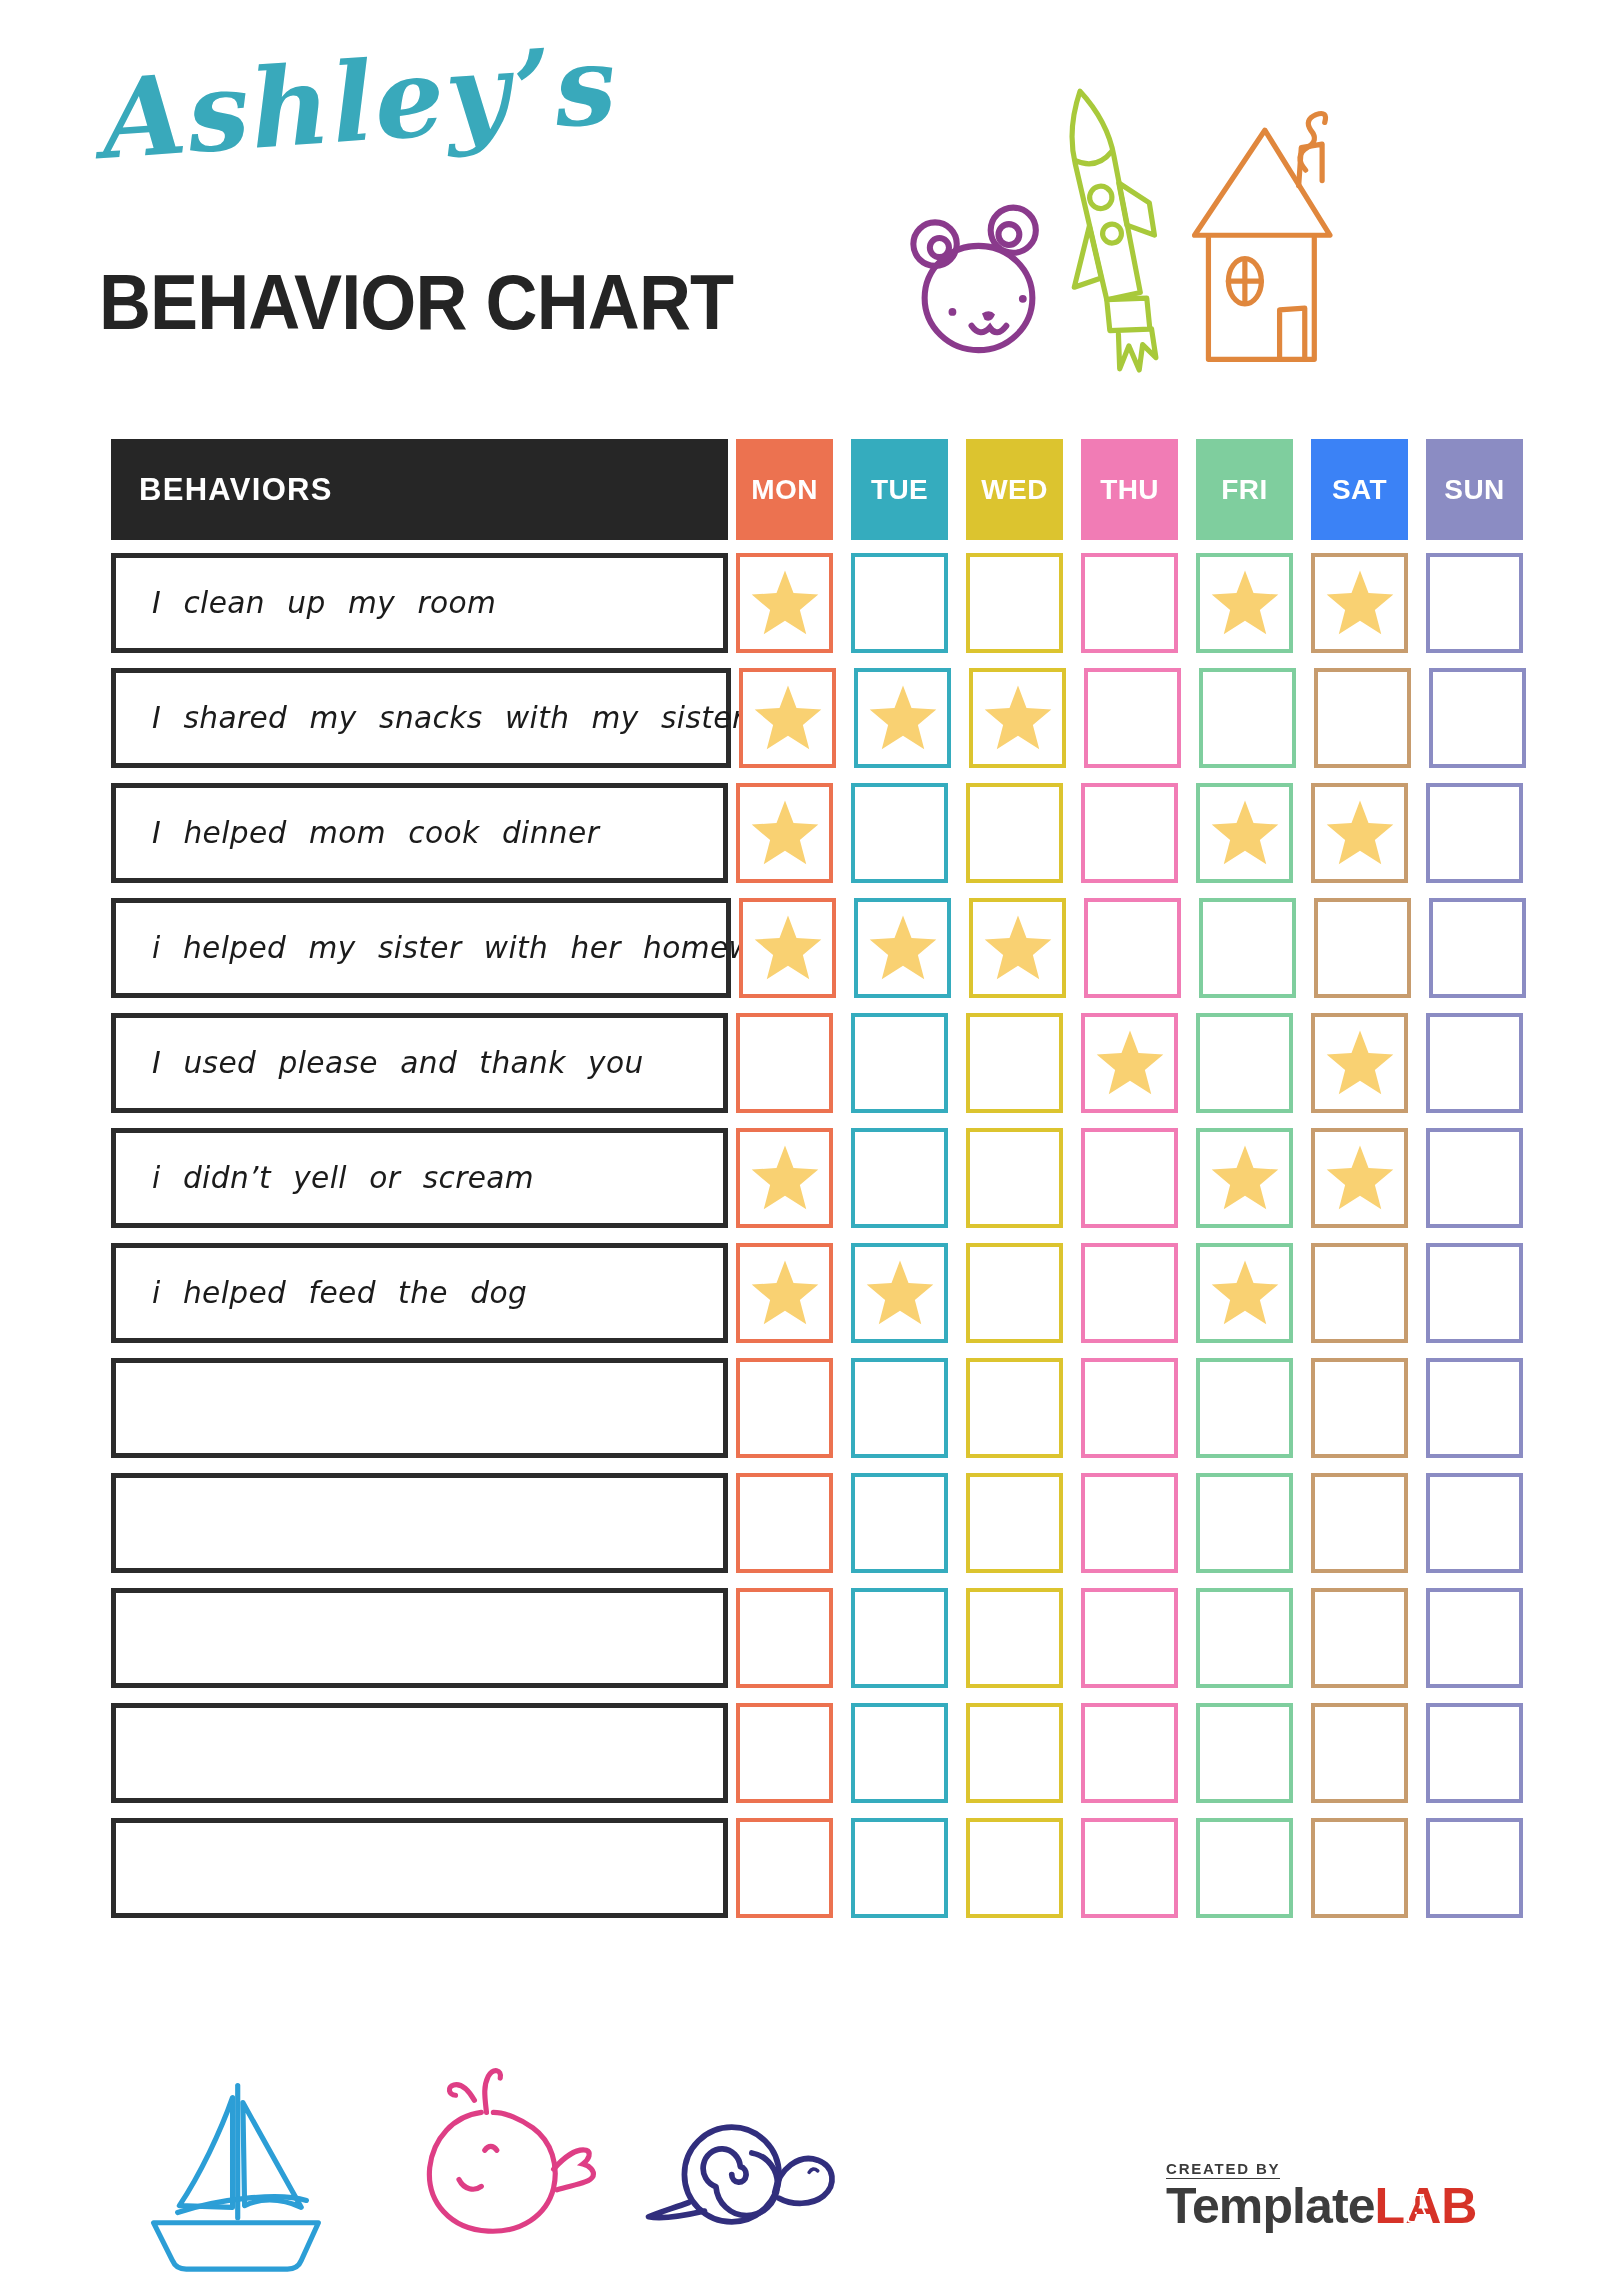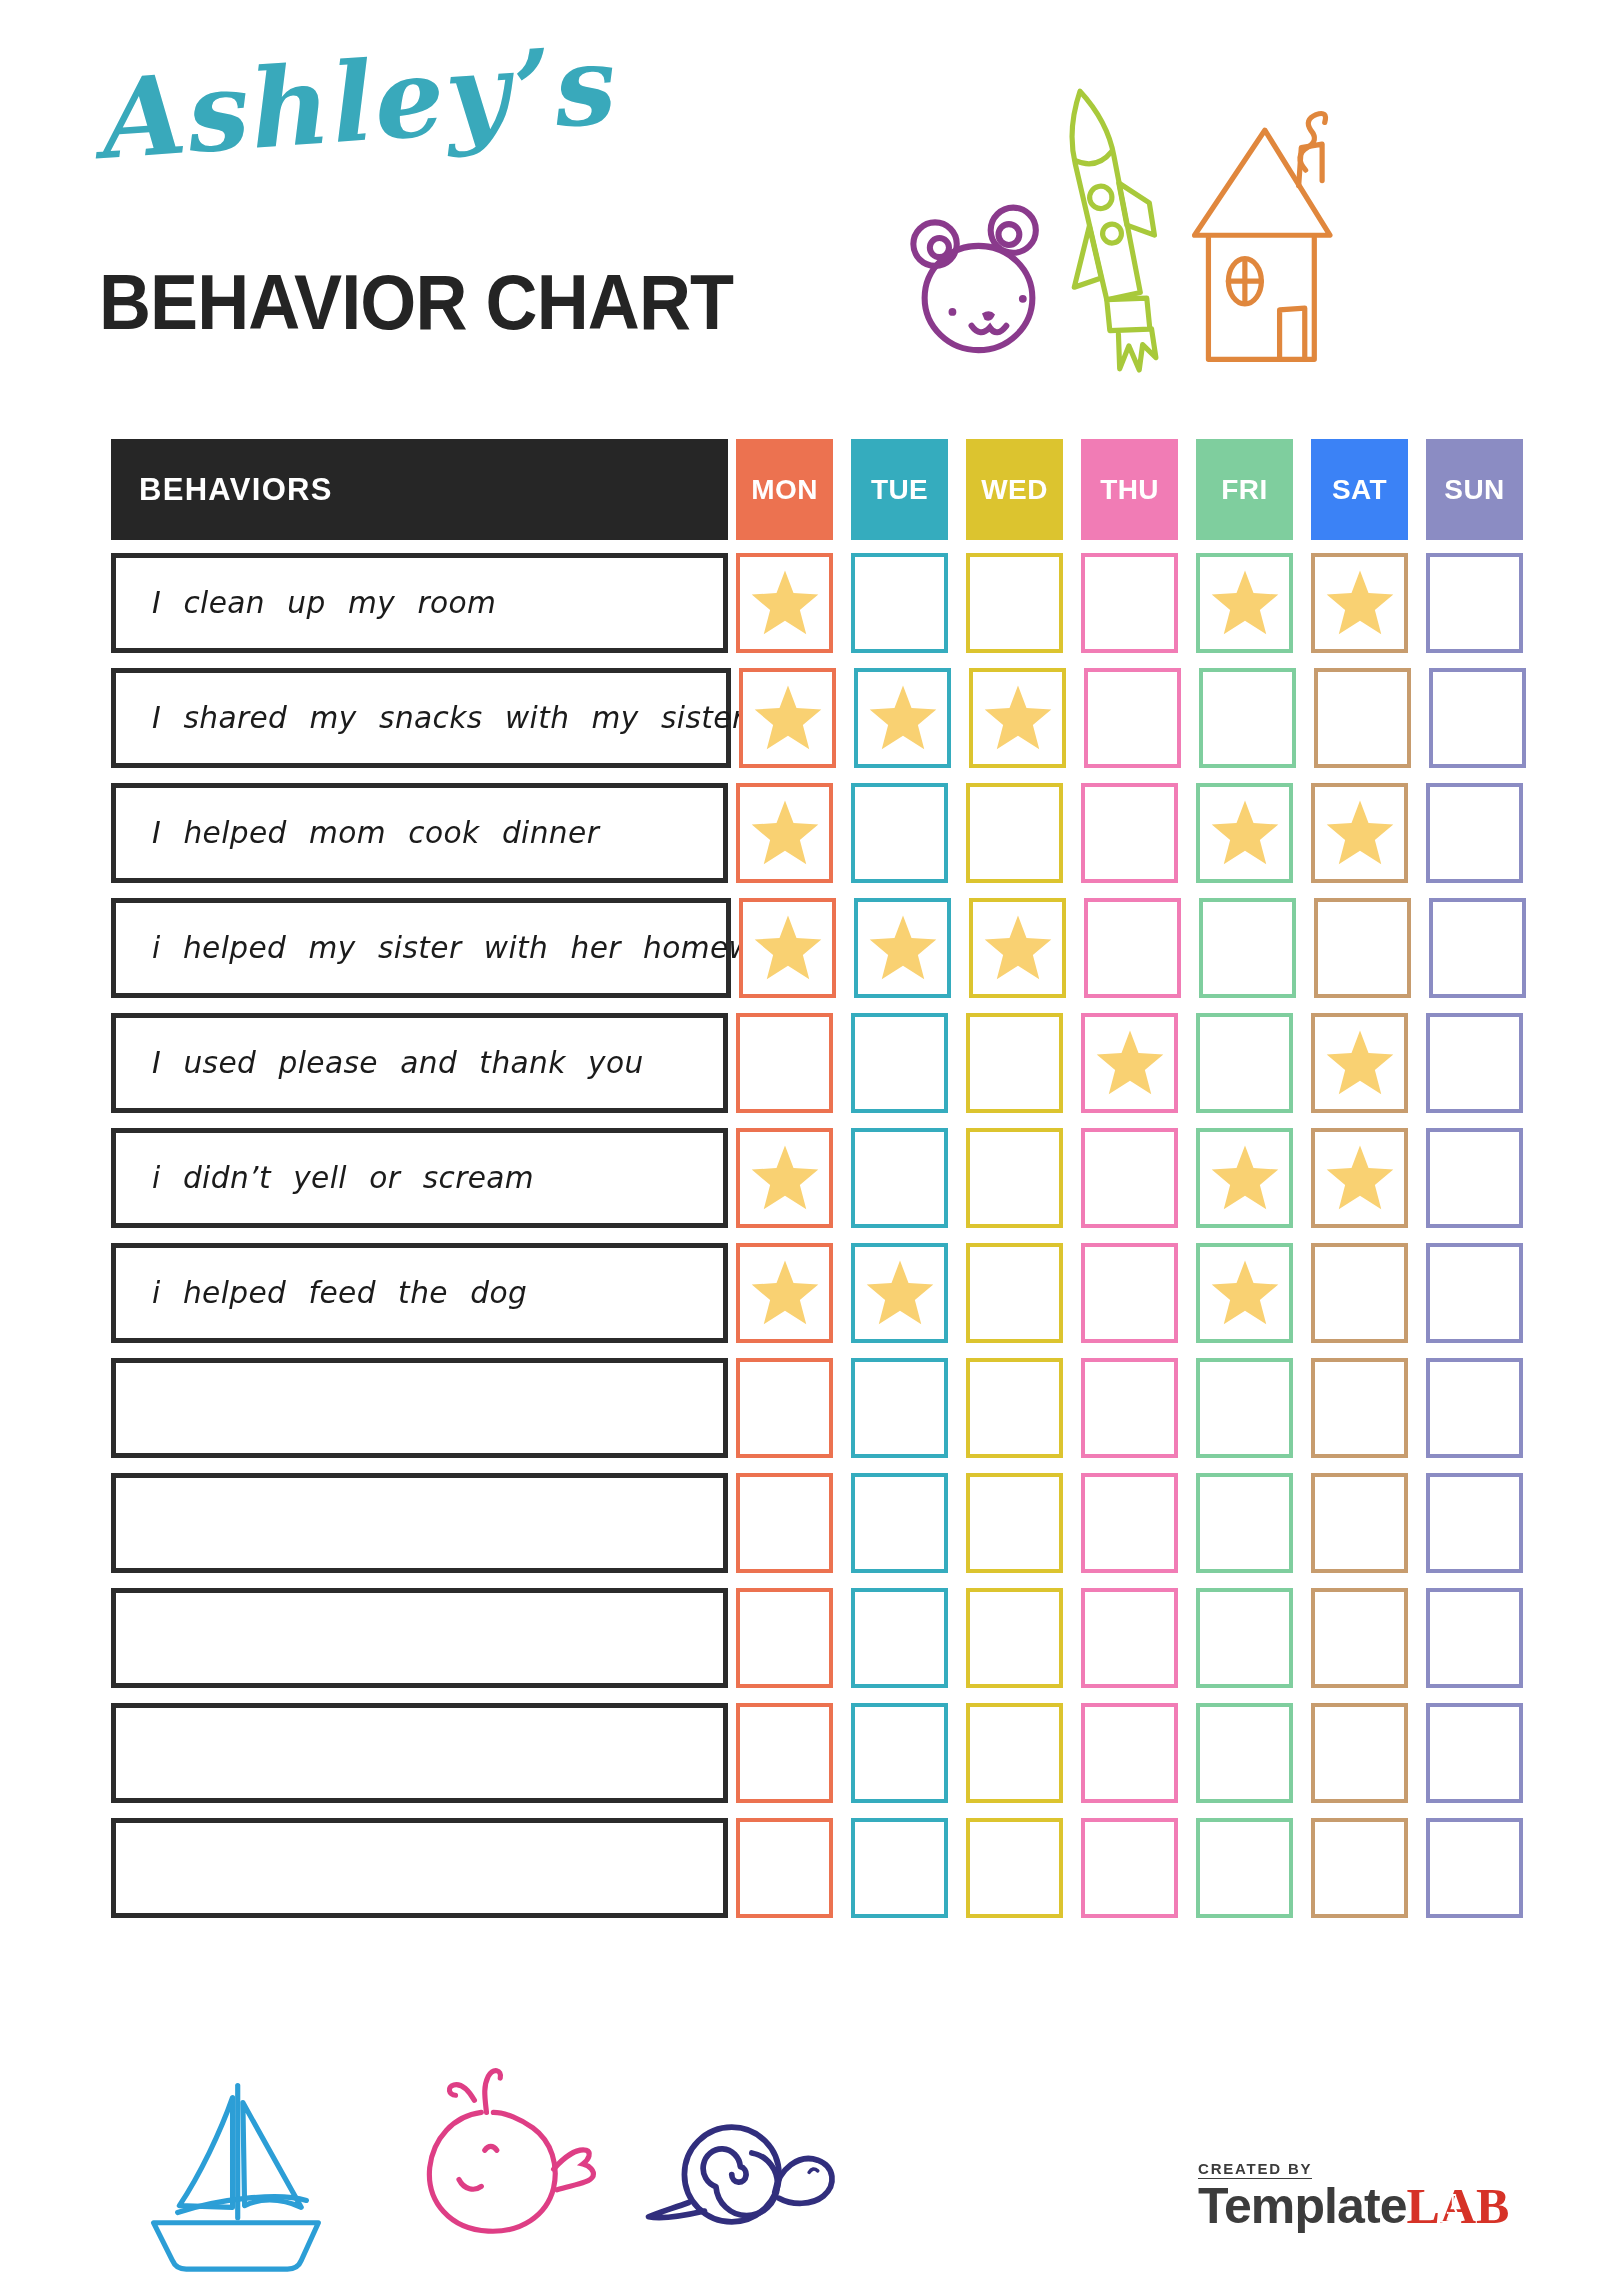--- a/index.html
+++ b/index.html
@@ -32,26 +32,26 @@
   .behavior-cell{width:620px;box-sizing:border-box;border:5.4px solid #2b2b2b;background:#fff;
     display:flex;align-items:center;padding-left:36px;}
   .behavior-text{font-family:"DejaVu Sans",sans-serif;font-style:italic;font-size:29.6px;
     color:#1b1b1b;word-spacing:12.5px;letter-spacing:0.4px;white-space:nowrap;}
   .day-cells{display:flex;margin-left:8px;gap:18px;}
   .day-cell{width:97px;box-sizing:border-box;border:4.5px solid;background:#fff;
     display:flex;align-items:center;justify-content:center;}
   .star{width:72px;height:68px;}
 
   
-  .logo{position:absolute;left:1198px;top:2160px;white-space:nowrap;}
+  .logo{position:absolute;left:1166px;top:2160px;white-space:nowrap;}
   .created-by{display:inline-block;font-size:15px;font-weight:700;letter-spacing:1.8px;
     color:#3c3c3c;border-bottom:1.8px solid #3c3c3c;padding-bottom:0.9px;margin-bottom:1.8px;}
   .brand{font-size:50px;font-weight:900;line-height:1;}
   .brand .t{color:#3c3c3c;letter-spacing:-0.9px;}
-  .brand .lab{color:#D63227;position:relative;display:inline-block;letter-spacing:0px;font-family:Liberation Serif, serif;}
+  .brand .lab{color:#D63227;position:relative;display:inline-block;letter-spacing:0px;}
   .flask-overlay{position:absolute;left:30px;top:9px;width:25px;height:36px;}
 </style>
 </head>
 <body>
 
 <div class="page">
 
   <div class="name-script">Ashley’s</div>
   <div class="title-main">BEHAVIOR CHART</div>
 

